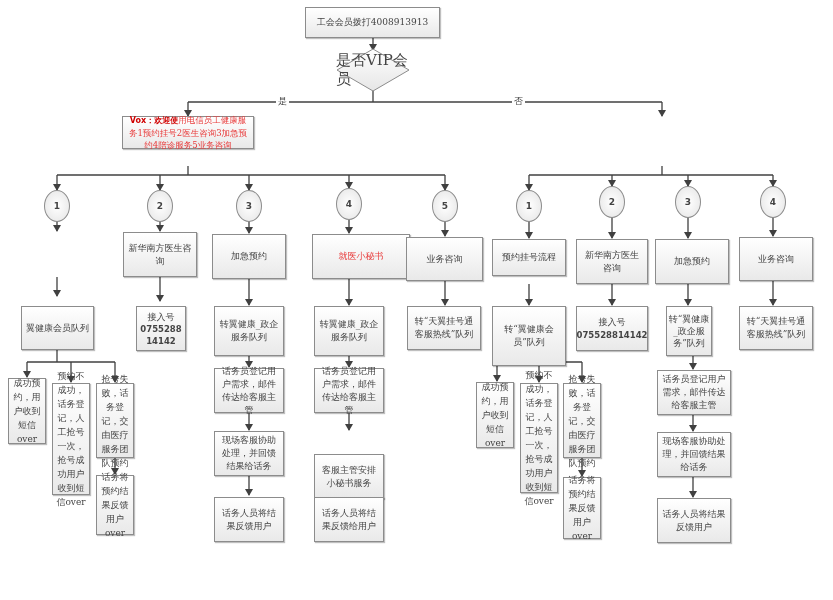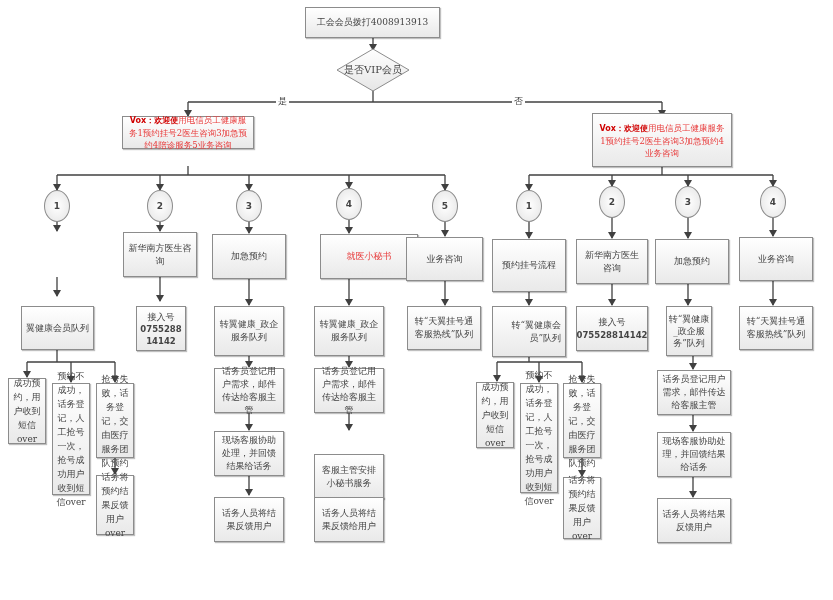--- a/index.html
+++ b/index.html
@@ -111,45 +111,42 @@
 </div>
 <svg style="position:absolute;left:336px;top:48px;" width="74" height="44">
   <defs>
         <linearGradient id="dg" x1="0" y1="0" x2="0" y2="1">
           <stop offset="0" stop-color="#fff"></stop>
           <stop offset="1" stop-color="#e6e6e6"></stop>
         </linearGradient>
       </defs>
   <polygon points="37,1 73,22 37,43 1,22" fill="url(#dg)" stroke="#8c8c8c" stroke-width="1"></polygon>
 </svg>
-<div style="position:absolute;left:336px;top:48px;width:74px;height:44px;display:flex;align-items:center;justify-content:center;font-size:10px;">是否VIP会员</div>
+<div style="position:absolute;left:336px;top:48px;width:74px;height:44px;display:flex;align-items:center;justify-content:center;font-size:15px;">是否VIP会员</div>
 <div class="edge-label" style="left:276px;top:95px;">是</div>
 <div class="edge-label" style="left:512px;top:95px;">否</div>
 
 <div class="box" style="left:122px;top:116px;width:132px;height:33px;color:#e83a3a;font-size:8.5px;line-height:12px;">
   <span><span style="color:#d00000;font-weight:bold;font-family:'DejaVu Sans',sans-serif;font-size:8px;">Vox：欢迎使</span><span>用电信员工健康服务1预约挂号2医生咨询3加急预约4陪诊服务5业务咨询</span></span>
 </div>
 
-<div class="box" style="left:592px;top:113px;width:140px;height:54px;color:#e83a3a;font-size:8.5px;line-height:12px;">
-  <span><span style="color:#d00000;font-weight:bold;font-family:'DejaVu Sans',sans-serif;font-size:8px;">Vox：欢迎使</span><span>用电信员工健康服务1预约挂号2医生咨询3加急预约4业务咨询</span></span>
-</div>
 
 <div class="circle" style="left:44px;top:190px;">1</div>
 <div class="circle" style="left:147px;top:190px;">2</div>
 <div class="circle" style="left:236px;top:190px;">3</div>
 <div class="circle" style="left:336px;top:188px;">4</div>
 <div class="circle" style="left:432px;top:190px;">5</div>
 
 <div class="box" style="left:123px;top:232px;width:74px;height:45px;">
       <span>新华南方医生咨询</span>
     </div>
 <div class="box" style="left:212px;top:234px;width:74px;height:45px;">
       <span>加急预约</span>
     </div>
-<div class="box red" style="left:312px;top:234px;width:98px;height:45px;margin-left:8px;">
+<div class="box red" style="left:312px;top:234px;width:98px;height:45px;">
       <span>就医小秘书</span>
     </div>
 <div class="box" style="left:406px;top:237px;width:77px;height:44px;">
       <span>业务咨询</span>
     </div>
 
 <div class="box" style="left:21px;top:306px;width:73px;height:44px;">
       <span>翼健康会员队列</span>
     </div>
 <div class="box" style="left:136px;top:306px;width:50px;height:45px;flex-direction:column;line-height:12px;padding:2px;">
@@ -197,34 +194,34 @@
     </div>
 <div class="box" style="left:314px;top:497px;width:70px;height:45px;">
       <span>话务人员将结果反馈给用户</span>
     </div>
 
 <div class="circle" style="left:516px;top:190px;">1</div>
 <div class="circle" style="left:599px;top:186px;">2</div>
 <div class="circle" style="left:675px;top:186px;">3</div>
 <div class="circle" style="left:760px;top:186px;">4</div>
 
-<div class="box" style="left:492px;top:239px;width:74px;height:53px;text-align:right;">
+<div class="box" style="left:492px;top:239px;width:74px;height:37px;text-align:right;">
       <span>预约挂号流程</span>
     </div>
 <div class="box" style="left:576px;top:239px;width:72px;height:45px;">
       <span>新华南方医生咨询</span>
     </div>
 <div class="box" style="left:655px;top:239px;width:74px;height:45px;">
       <span>加急预约</span>
     </div>
 <div class="box" style="left:739px;top:237px;width:74px;height:44px;">
       <span>业务咨询</span>
     </div>
 
-<div class="box" style="left:492px;top:306px;width:74px;height:51px;text-align:right;">
+<div class="box" style="left:492px;top:306px;width:74px;height:60px;">
       <span>转“翼健康会员”队列</span>
     </div>
 <div class="box" style="left:576px;top:306px;width:72px;height:45px;flex-direction:column;line-height:13px;">
   <span>接入号</span>
   <span class="num">075528814142</span>
 </div>
 <div class="box" style="left:666px;top:306px;width:46px;height:50px;padding:1px;line-height:12px;">
       <span>转“翼健康_政企服务”队列</span>
     </div>
 <div class="box" style="left:739px;top:306px;width:74px;height:44px;">

